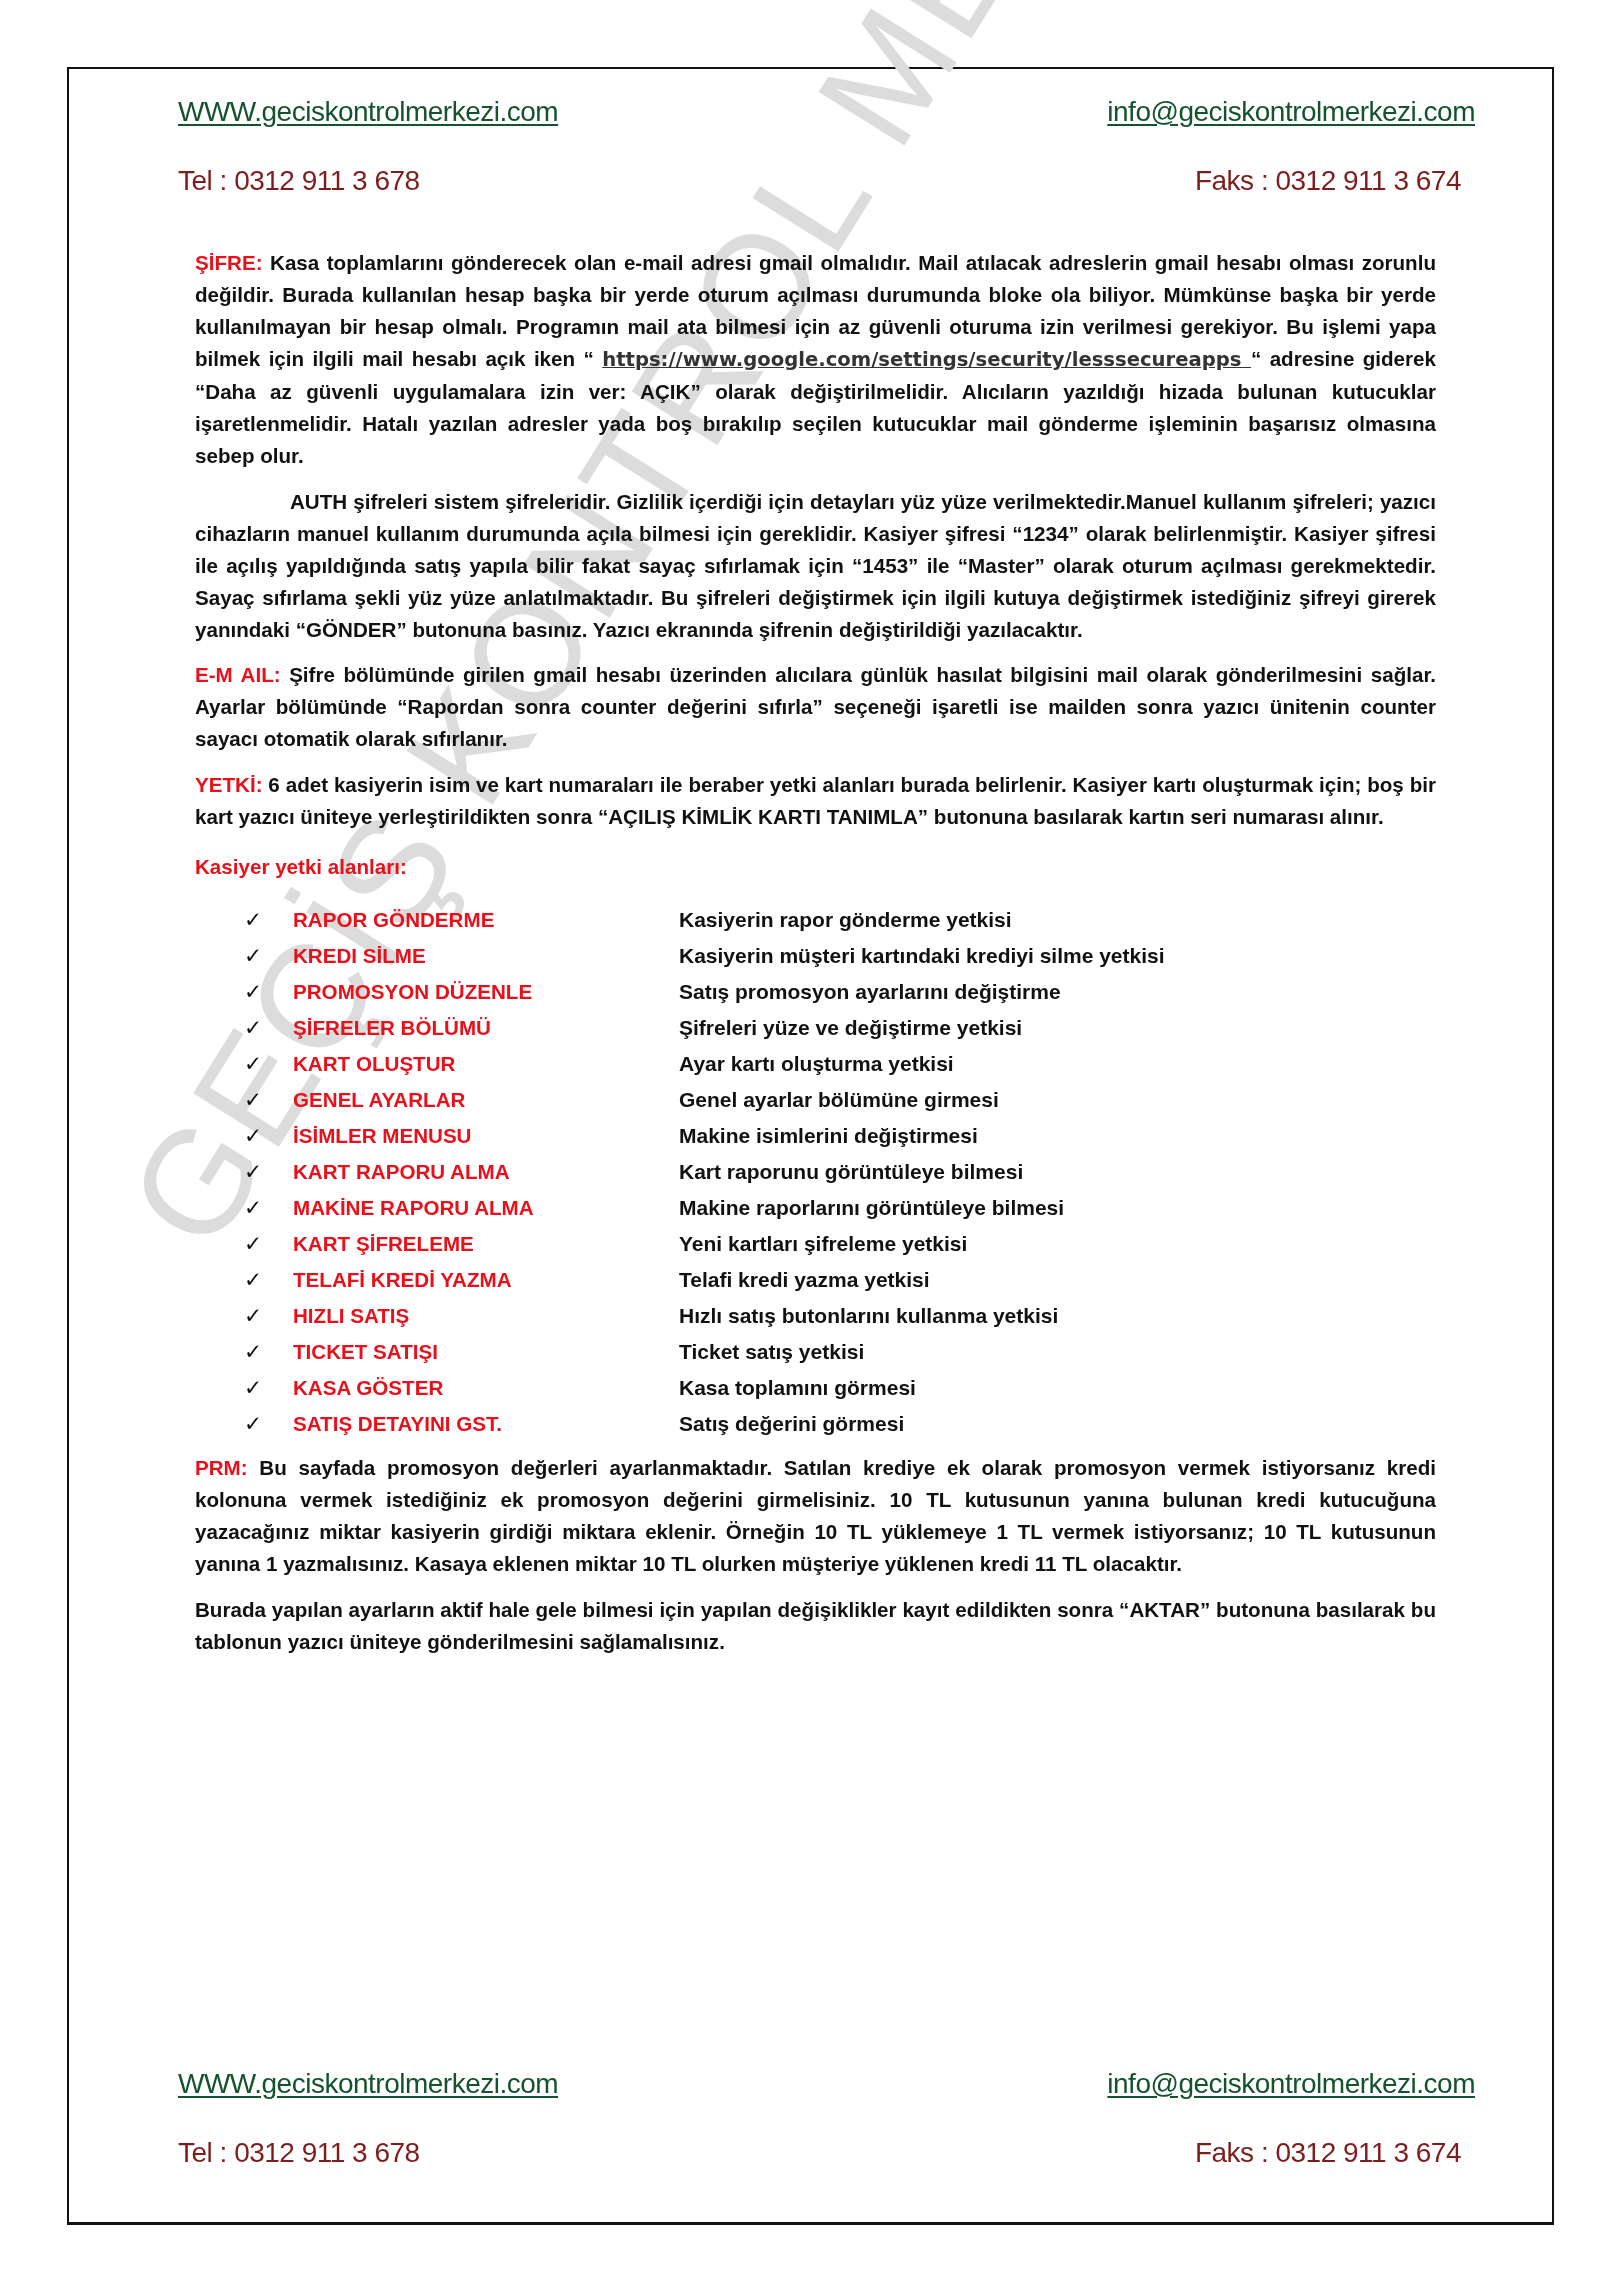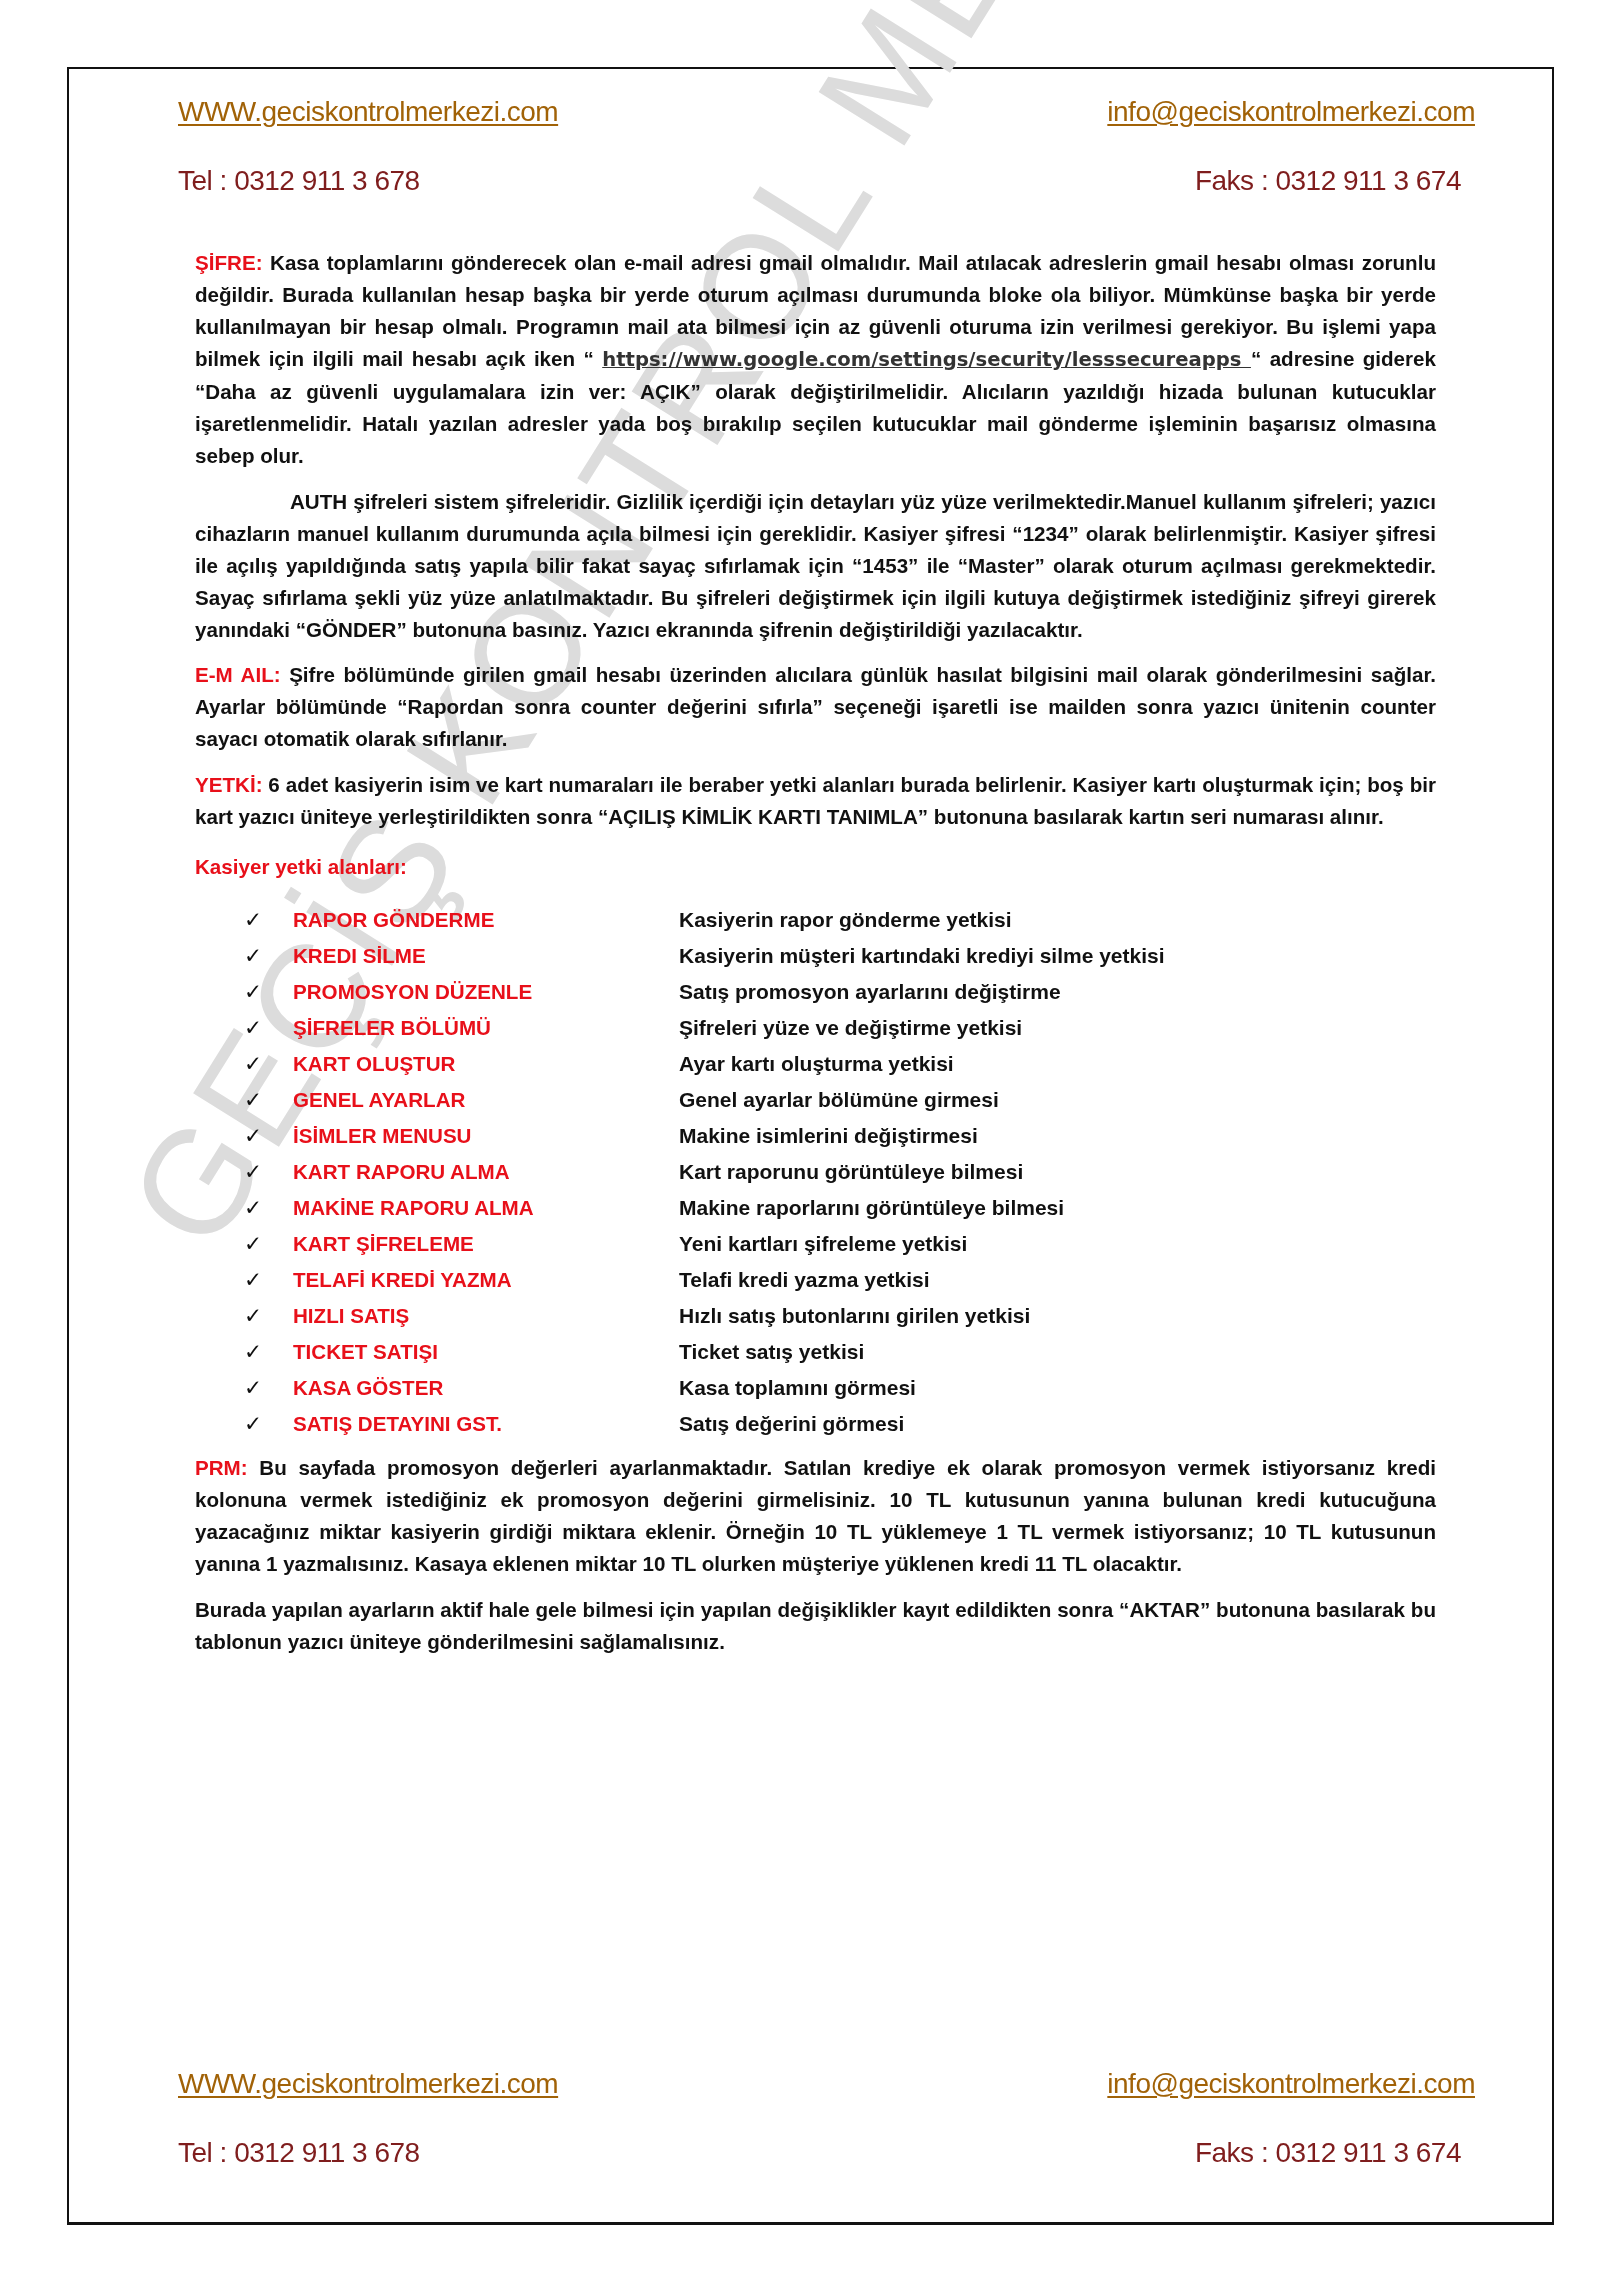--- a/index.html
+++ b/index.html
@@ -11,21 +11,21 @@
                   box-sizing: border-box; }
 
     .watermark { position: absolute; left: 167px; top: 1157px; width: 1470px;
                  transform: rotate(-58deg); transform-origin: left center;
                  font-family: "Liberation Sans", sans-serif; font-size: 147px; font-weight: normal;
                  color: #dcdcdc; letter-spacing: 3.9px; white-space: nowrap; pointer-events: none;
                  z-index: 0; line-height: 1; }
 
     .hdr-row { position: absolute; left: 178px; right: 147px; display: flex; justify-content: space-between;
                font-size: 28px; z-index: 2; }
-    .hdr-link { color: #a16207; text-decoration: underline; text-underline-offset: 2.9px; letter-spacing: -0.5px; }
+    .hdr-link { color: #14532d; text-decoration: underline; text-underline-offset: 2.9px; letter-spacing: -0.5px; }
     .hdr-text { color: #7f1d1d; letter-spacing: -0.5px; }
     .r-tel { margin-right: 14px; }
 
     .content { position: absolute; left: 195px; width: 1241px; top: 247px; z-index: 2;
                font-size: 20.6px; font-weight: bold; line-height: 32px; text-align: justify; }
     .content p { margin: 0 0 13.7px 0; }
     .red { color: #e8101a; }
     .link { color: #333; text-decoration: underline; font-family: "DejaVu Sans", sans-serif; font-size: 19.6px; }
     .indent { text-indent: 95px; }
 
@@ -123,21 +123,21 @@
         <span class="perm-desc">Yeni kartları şifreleme yetkisi</span>
       </li>
     <li>
         <span class="check">✓</span>
         <span class="perm-name">TELAFİ KREDİ YAZMA</span>
         <span class="perm-desc">Telafi kredi yazma yetkisi</span>
       </li>
     <li>
         <span class="check">✓</span>
         <span class="perm-name">HIZLI SATIŞ</span>
-        <span class="perm-desc">Hızlı satış butonlarını girilen yetkisi</span>
+        <span class="perm-desc">Hızlı satış butonlarını kullanma yetkisi</span>
       </li>
     <li>
         <span class="check">✓</span>
         <span class="perm-name">TICKET SATIŞI</span>
         <span class="perm-desc">Ticket satış yetkisi</span>
       </li>
     <li>
         <span class="check">✓</span>
         <span class="perm-name">KASA GÖSTER</span>
         <span class="perm-desc">Kasa toplamını görmesi</span>

